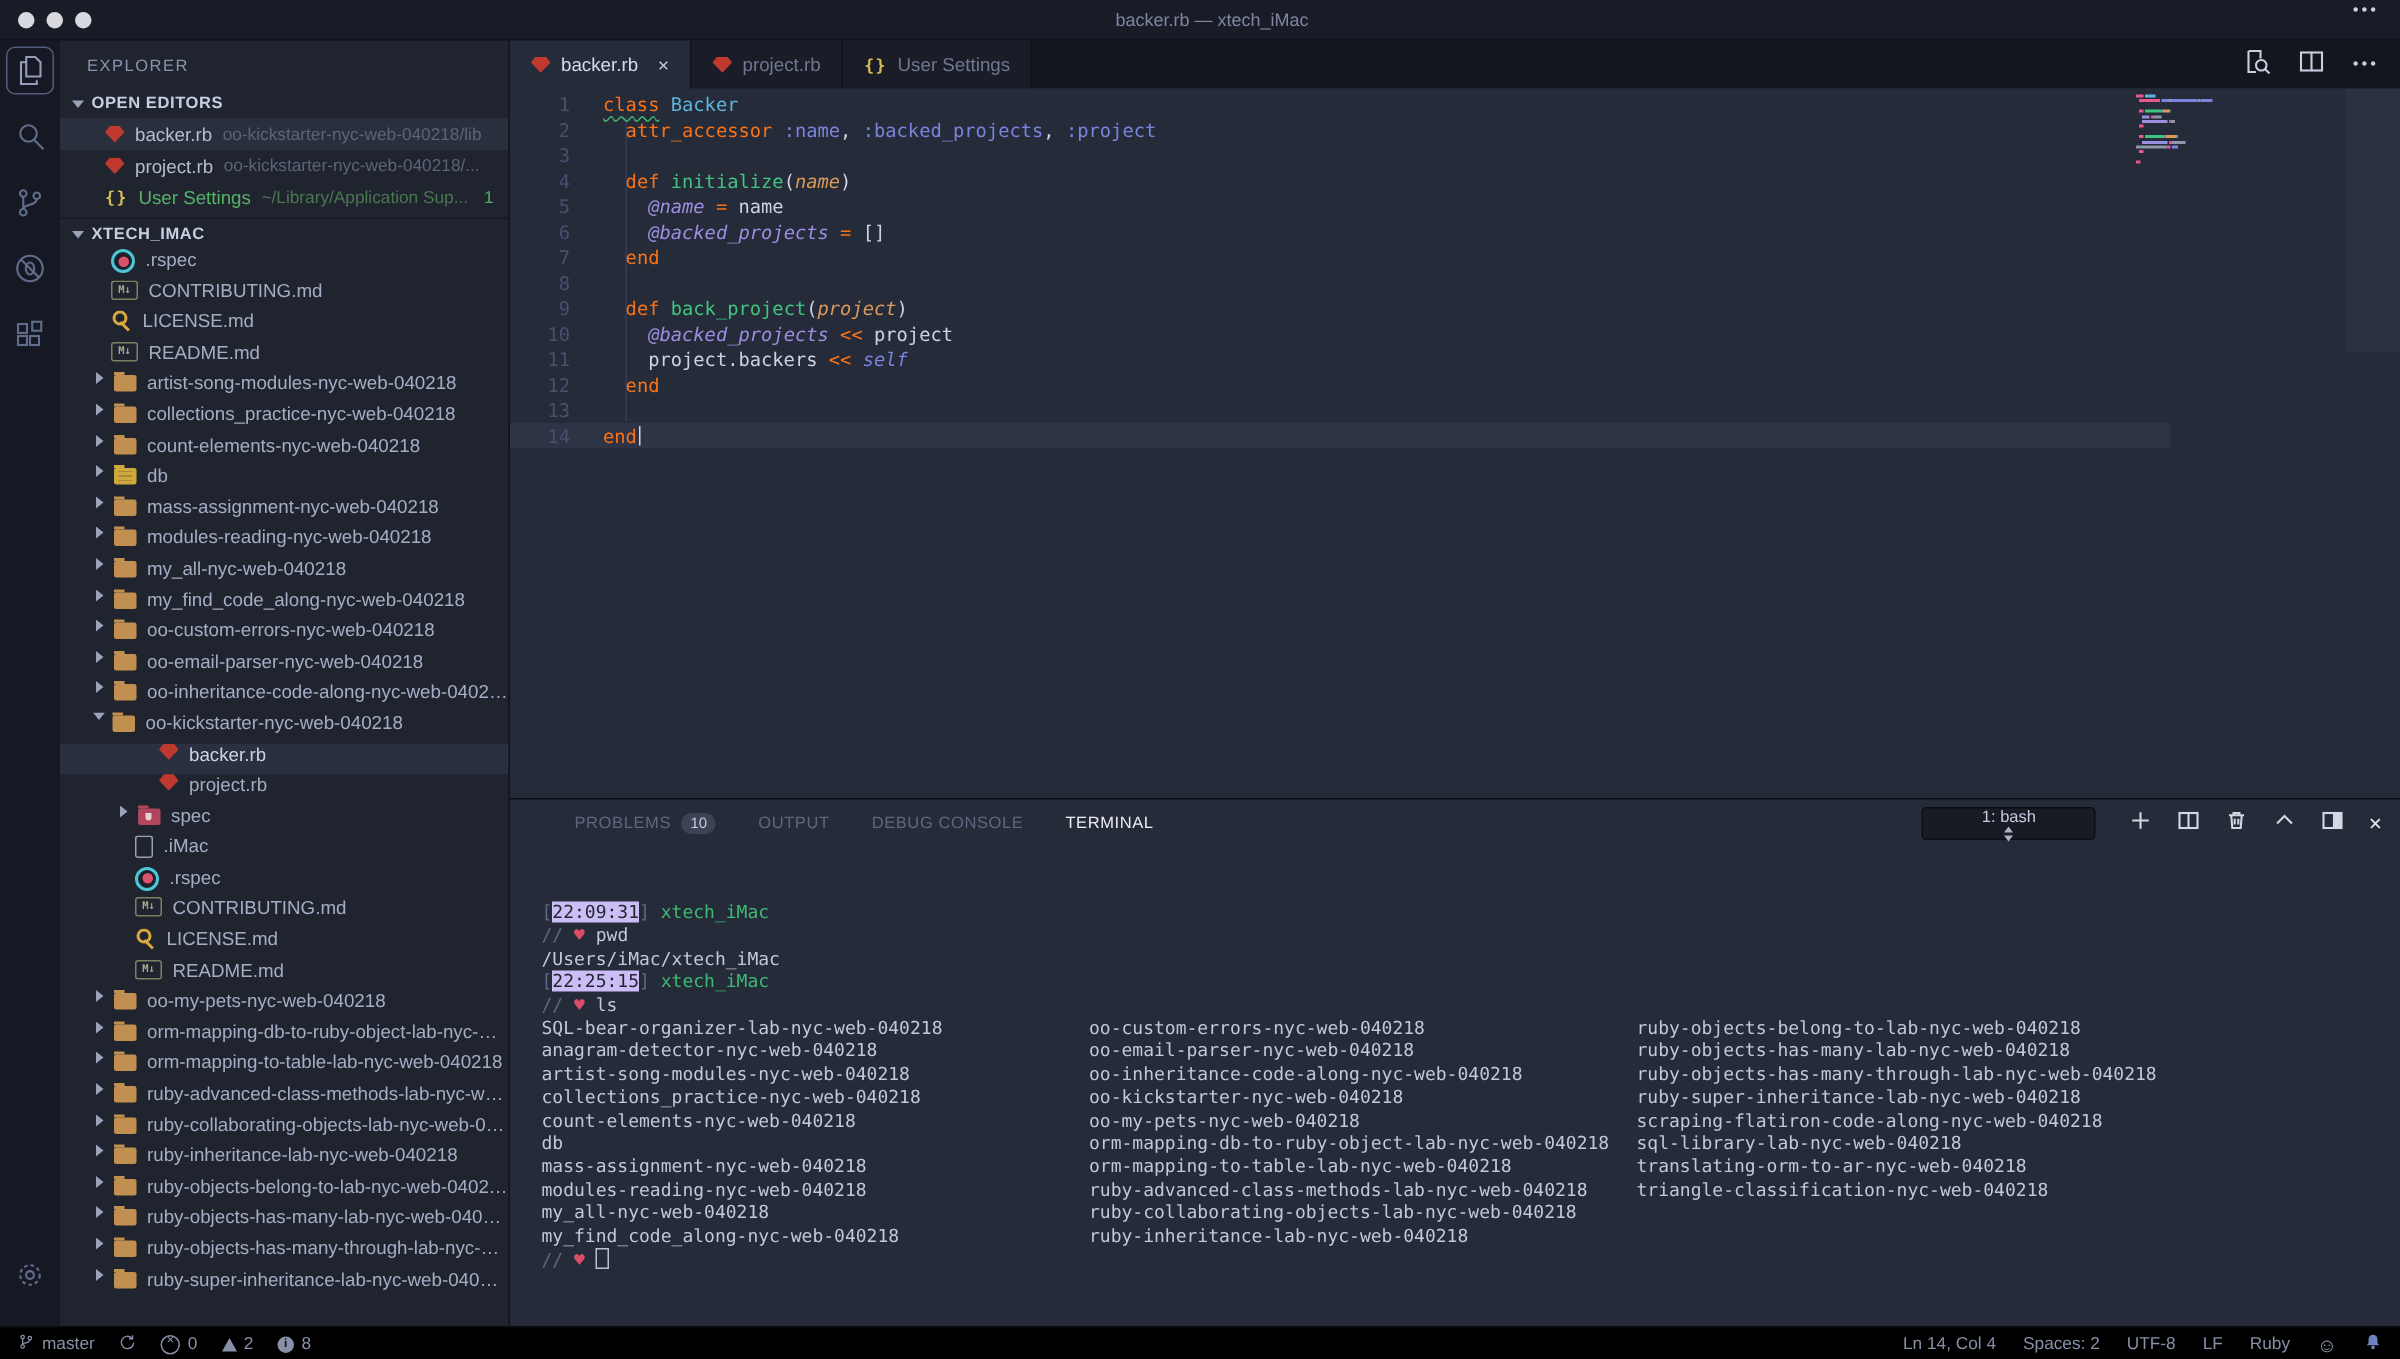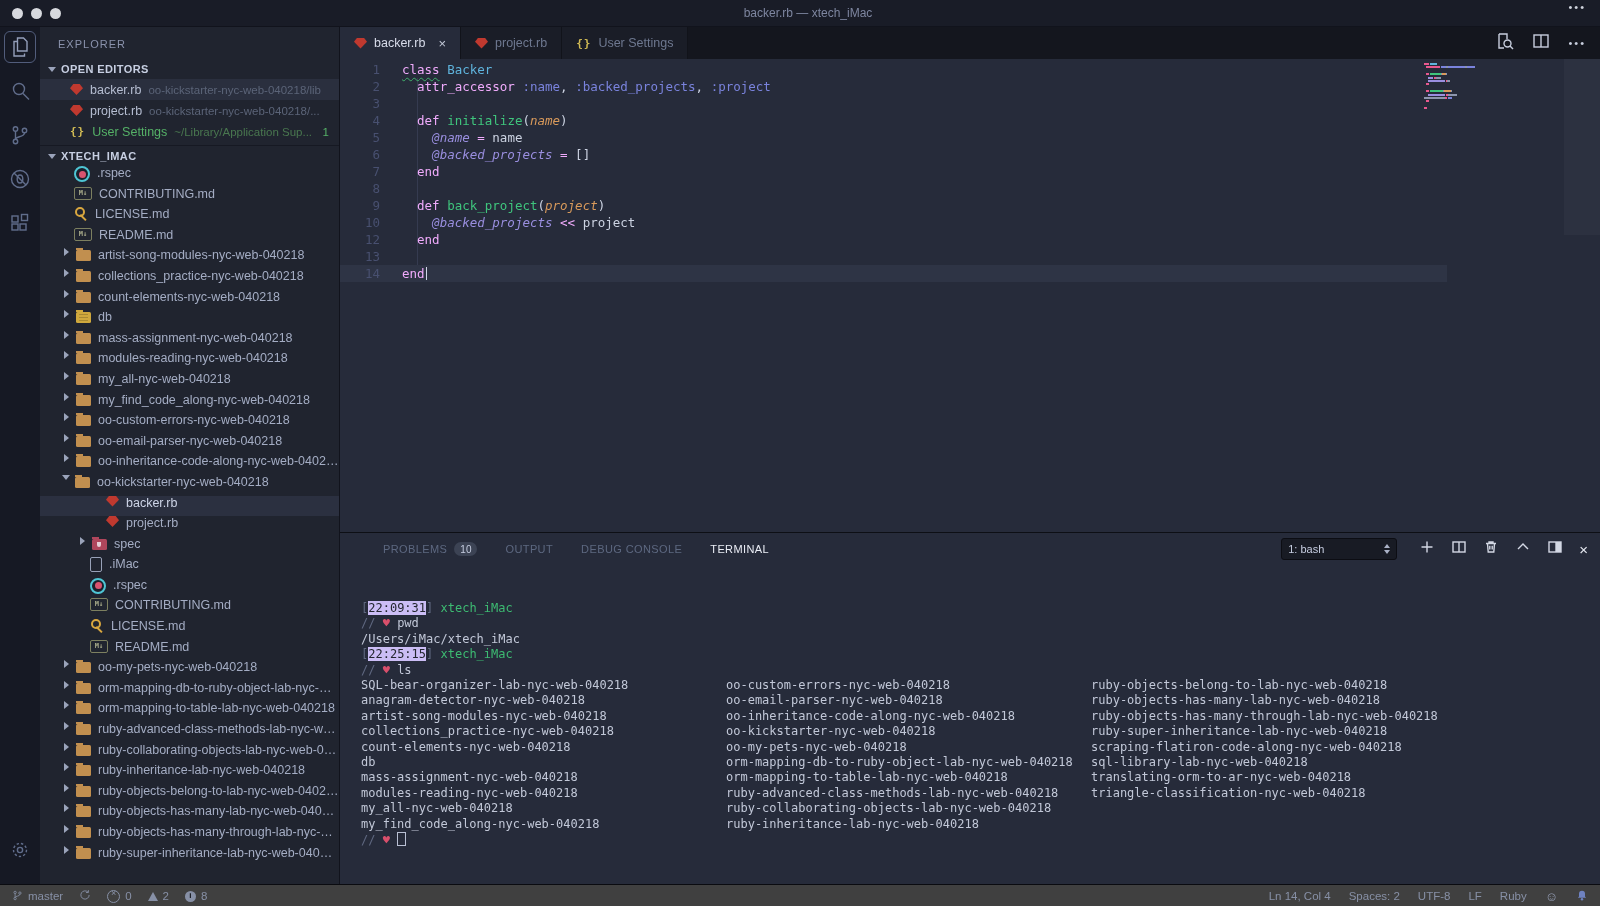--- a/index.html
+++ b/index.html
@@ -64,21 +64,21 @@
   .tab .close{margin-left:6px;color:#c3c9d8;font-size:13px;}
   .editor-actions{position:absolute;right:14px;top:0;height:32px;display:flex;align-items:center;gap:18px;}
   .editor-actions svg{stroke:#c8cede;fill:none;stroke-width:1.4;}
   .editor-actions .dots{color:#c8cede;font-size:11px;letter-spacing:2px;}
   .editor{position:relative;height:473px;background:#262b3a;overflow:hidden;flex:none;}
   #code-lines{padding-top:2px;font:12.5px/17px "DejaVu Sans Mono",monospace;position:relative;width:calc(100% - 153px);}
   .indent-guide{position:absolute;left:77px;top:19px;height:203px;width:1px;background:#353b50;}
   .code-line{display:flex;white-space:pre;}
   .code-line.current{background:#2e3445;}
   .ln{width:40px;flex:none;text-align:right;padding-right:22px;color:#485070;}
-  .tok-kw,.tok-op{color:#f0abfc;}
+  .tok-kw,.tok-op{color:#f97316;}
   .tok-cls{color:#5fb4dd;}
   .tok-fn{color:#3fc57d;}
   .tok-param{color:#d99a5b;font-style:italic;}
   .tok-ivar{color:#9a8fe0;font-style:italic;}
   .tok-sym,.tok-self{color:#7a83dd;}
   .tok-self{font-style:italic;}
   .tok-txt{color:#ccd3e2;}
   .tok-squiggle{text-decoration:underline wavy #3fae6b 1px;text-underline-offset:3px;}
   .cursor{display:inline-block;width:1.5px;height:13px;background:#d0d6e8;margin-left:1px;vertical-align:-2px;}
   #minimap{position:absolute;top:4px;right:112px;width:64px;}
@@ -86,38 +86,38 @@
   .mm-line i{display:block;height:2px;}
   .scroll-shadow{position:absolute;right:0;top:0;width:36px;height:176px;background:#ffffff08;}
   
   .panel{flex:1;background:#262b3a;border-top:1px solid #0d0f15;position:relative;min-height:0;}
   .panel-head{height:32px;display:flex;align-items:center;position:relative;}
   #panel-tabs{display:flex;gap:28px;padding-left:43px;}
   .ptab{font-size:11px;letter-spacing:.4px;color:#5d6880;display:flex;align-items:center;gap:7px;}
   .ptab.active{color:#eaedf5;}
   .pbadge{background:#3c4354;color:#c6cde0;border-radius:8px;font-size:10px;padding:1.5px 6px;letter-spacing:0;}
   .panel-toolbar{position:absolute;right:12px;top:5px;display:flex;align-items:center;gap:16px;}
-  .shell-select{display:flex;align-items:center;justify-content:space-between;width:102px;height:20px;background:#181b24;border:1px solid #0c0d13;border-radius:3px;padding:0 6px;font-size:11px;color:#c6cde0;margin-right:6px;}
+  .shell-select{display:flex;align-items:center;justify-content:space-between;width:102px;height:20px;background:#181b24;border:1px solid #0c0d13;border-radius:3px;padding:0 6px;font-size:11px;color:#c6cde0;margin-right:6px;flex-direction:column;}
   .updown{display:flex;flex-direction:column;gap:2px;}
   .updown i{display:block;width:0;height:0;border-left:3.5px solid transparent;border-right:3.5px solid transparent;}
   .updown .u{border-bottom:4px solid #aab2c6;}
   .updown .d{border-top:4px solid #aab2c6;}
   .panel-toolbar svg{stroke:#d3d8e4;fill:none;stroke-width:1.4;}
   .panel-toolbar .x{color:#e6e9f1;font-size:15px;line-height:1;}
   .terminal{padding:8px 0 0 21px;font:12px/15.4px "DejaVu Sans Mono",monospace;color:#c2c8d8;margin-top:28px;}
   .t-dim{color:#5f6880;}
   .t-green{color:#3dbb72;}
   .t-heart{color:#d94f6b;}
   .t-stamp{background:#cbbdf5;color:#23262f;}
   .t-cursor{display:inline-block;width:7px;height:12px;border:1px solid #b9c0d4;vertical-align:-2px;}
   .ls-grid{display:flex;}
   .ls-col{width:365px;flex:none;}
   .ls-col:last-child{width:auto;}
   
-  .statusbar{height:22px;background:#404040;display:flex;align-items:center;padding:0 12px;font-size:11.5px;color:#8790a6;border-top:1px solid #0a0b10;}
+  .statusbar{height:22px;background:#000000;display:flex;align-items:center;padding:0 12px;font-size:11.5px;color:#8790a6;border-top:1px solid #0a0b10;}
   .sb-left{display:flex;align-items:center;gap:16px;}
   .sb-right{margin-left:auto;display:flex;align-items:center;gap:18px;}
   .sb-item{display:flex;align-items:center;gap:5px;}
   .sb-item svg{stroke:#8790a6;fill:none;stroke-width:1.2;}
   .sb-error{width:11px;height:11px;border-radius:50%;border:1px solid #8790a6;position:relative;}
   .sb-error::before{content:"×";position:absolute;left:0;right:0;top:-2.5px;text-align:center;font-size:9px;color:#8790a6;}
   .sb-warn{width:0;height:0;border-left:5.5px solid transparent;border-right:5.5px solid transparent;border-bottom:9.5px solid #8790a6;}
   .sb-info{width:11px;height:11px;border-radius:50%;background:#8790a6;position:relative;}
   .sb-info::before{content:"i";position:absolute;left:0;right:0;top:-1px;text-align:center;font:bold 8px/11px "Liberation Sans",sans-serif;color:#101218;}
   .sb-smiley{font-size:13px;color:#97a0b8;}
@@ -423,20 +423,21 @@
             <div class="code-line"><span class="ln">1</span><span><span class="tok-kw tok-squiggle">class</span><span class="tok-txt"> </span><span class="tok-cls">Backer</span></span></div>
             <div class="code-line"><span class="ln">2</span><span><span class="tok-txt">  </span><span class="tok-kw">attr_accessor</span><span class="tok-txt"> </span><span class="tok-sym">:name</span><span class="tok-txt">, </span><span class="tok-sym">:backed_projects</span><span class="tok-txt">, </span><span class="tok-sym">:project</span></span></div>
             <div class="code-line"><span class="ln">3</span><span></span></div>
             <div class="code-line"><span class="ln">4</span><span><span class="tok-txt">  </span><span class="tok-kw">def</span><span class="tok-txt"> </span><span class="tok-fn">initialize</span><span class="tok-txt">(</span><span class="tok-param">name</span><span class="tok-txt">)</span></span></div>
             <div class="code-line"><span class="ln">5</span><span><span class="tok-txt">    </span><span class="tok-ivar">@name</span><span class="tok-txt"> </span><span class="tok-op">=</span><span class="tok-txt"> name</span></span></div>
             <div class="code-line"><span class="ln">6</span><span><span class="tok-txt">    </span><span class="tok-ivar">@backed_projects</span><span class="tok-txt"> </span><span class="tok-op">=</span><span class="tok-txt"> []</span></span></div>
             <div class="code-line"><span class="ln">7</span><span><span class="tok-txt">  </span><span class="tok-kw">end</span></span></div>
             <div class="code-line"><span class="ln">8</span><span></span></div>
             <div class="code-line"><span class="ln">9</span><span><span class="tok-txt">  </span><span class="tok-kw">def</span><span class="tok-txt"> </span><span class="tok-fn">back_project</span><span class="tok-txt">(</span><span class="tok-param">project</span><span class="tok-txt">)</span></span></div>
             <div class="code-line"><span class="ln">10</span><span><span class="tok-txt">    </span><span class="tok-ivar">@backed_projects</span><span class="tok-txt"> </span><span class="tok-op">&lt;&lt;</span><span class="tok-txt"> project</span></span></div>
+            <div class="code-line"><span class="ln">11</span><span><span class="tok-txt">    project.backers </span><span class="tok-op">&lt;&lt;</span><span class="tok-txt"> </span><span class="tok-self">self</span></span></div>
             <div class="code-line"><span class="ln">12</span><span><span class="tok-txt">  </span><span class="tok-kw">end</span></span></div>
             <div class="code-line"><span class="ln">13</span><span></span></div>
             <div class="code-line current"><span class="ln">14</span><span><span class="tok-kw">end</span><span class="cursor"></span></span></div>
           </div>
         <div id="minimap">
             <div class="mm-line">
               <i style="width: 5.25px; background: rgb(232, 88, 142);"></i>
               <i style="width: 1.05px; background: transparent;"></i>
               <i style="width: 6.3px; background: rgb(95, 180, 221);"></i>
             </div>

